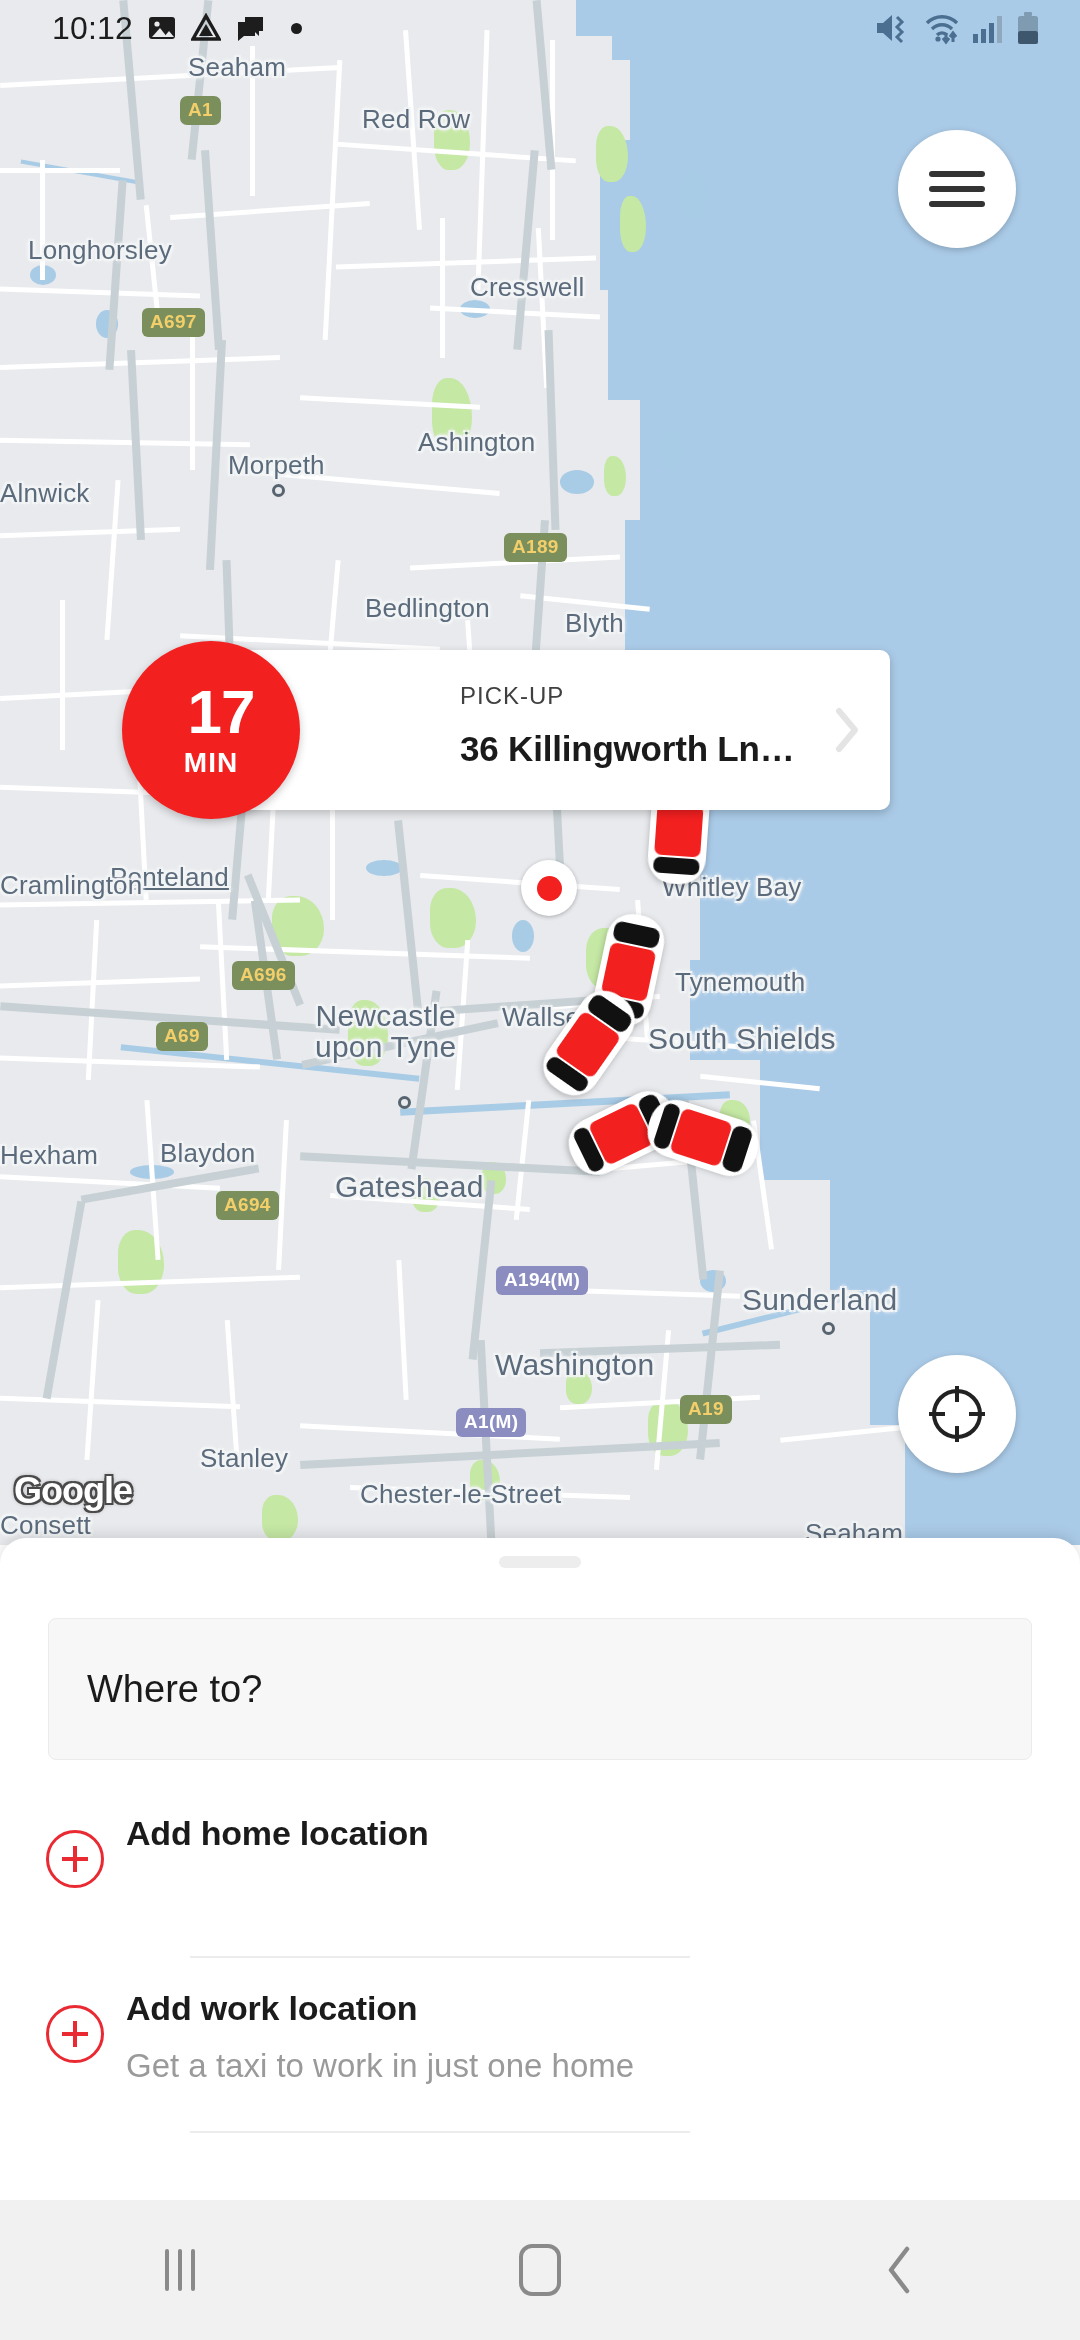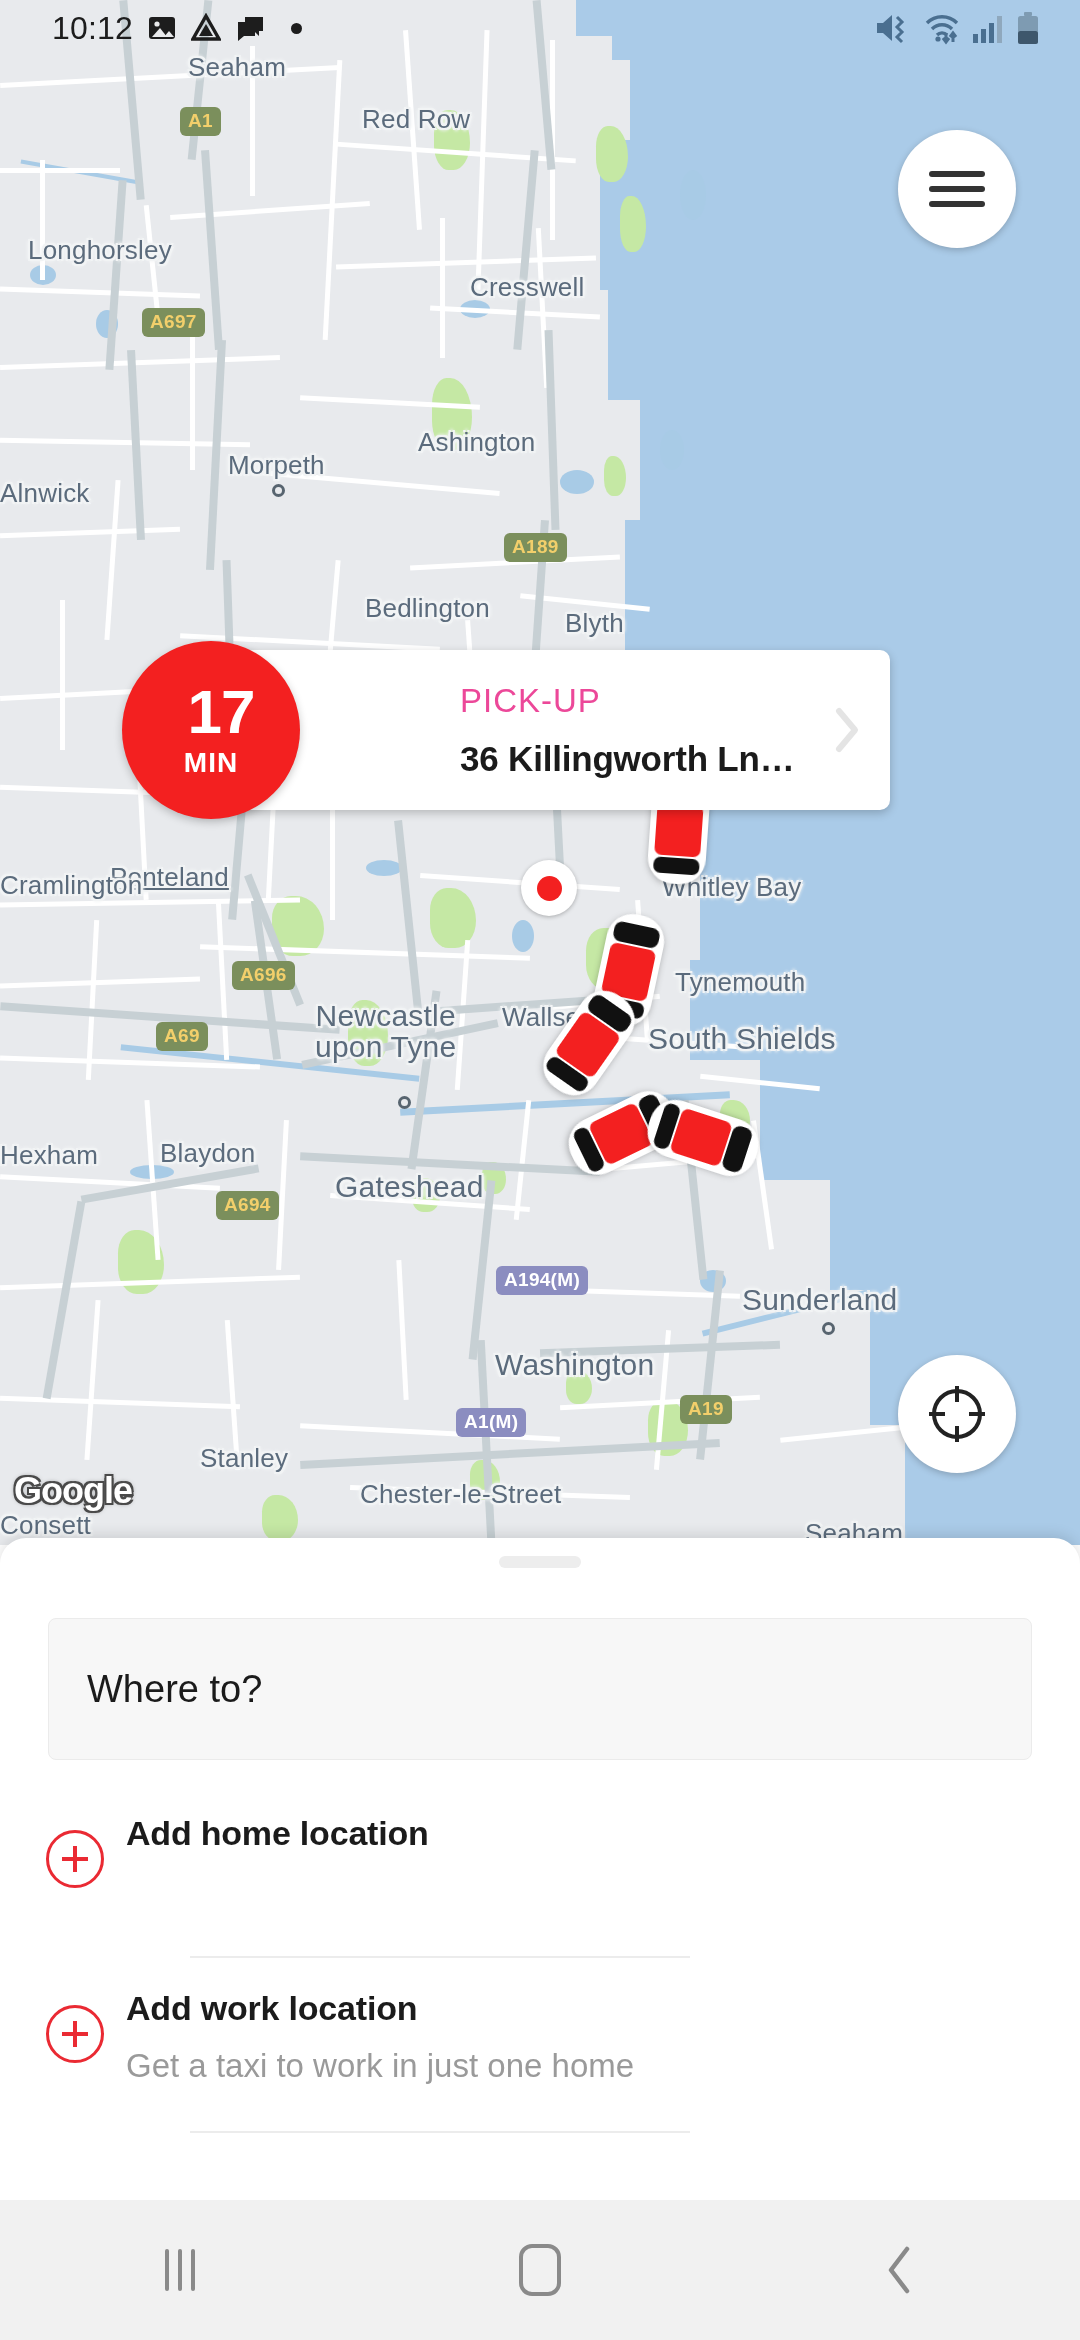--- a/index.html
+++ b/index.html
@@ -135,21 +135,21 @@
     display:flex; flex-direction:column;
     align-items:center; justify-content:center;
     color:#ffffff;
     box-shadow:0 3px 9px rgba(0,0,0,.22);
   }
   #eta-badge .num { font-size:62px; font-weight:bold; line-height:1; letter-spacing:-1px;margin-left:20px; }
   #eta-badge .unit { font-size:28px; font-weight:bold; margin-top:4px; letter-spacing:1px; }
 
   #pickup-text { position:absolute; left:270px; top:32px; }
   #pickup-label {
-    font-size:33px; color:#ec4899; letter-spacing:1px; font-weight:normal;
+    font-size:24px; color:#404040; letter-spacing:1px; font-weight:normal;
   }
   #pickup-address {
     font-size:35px; color:#1b1b1b; font-weight:bold; margin-top:19px;
     letter-spacing:-0.2px;
   }
   #card-chevron {
     position:absolute; right:30px; top:50%;
     transform:translateY(-50%);
     width:26px; height:48px;
   }
@@ -423,21 +423,21 @@
         <div class="label big" style="left: 495px; top: 1348px;">Washington</div>
         <div class="label" style="left: 200px; top: 1443px;">Stanley</div>
         <div class="label" style="left: 360px; top: 1479px;">Chester-le-Street</div>
         <div class="label" style="left: 0px; top: 1510px;">Consett</div>
         <div class="label" style="left: 805px; top: 1518px;">Seaham</div>
         <div class="label" style="left: 0px; top: 870px;">Cramlington</div>
         <div class="label" style="left: 0px; top: 1140px;">Hexham</div>
         <div class="label" style="left: 0px; top: 478px;">Alnwick</div>
       </div>
     <div id="road-shields">
-        <div class="shield" style="left: 180px; top: 107px;">A1</div>
+        <div class="shield" style="left: 180px; top: 96px; border-radius: 7px;">A1</div>
         <div class="shield" style="left: 142px; top: 308px;">A697</div>
         <div class="shield" style="left: 504px; top: 533px;">A189</div>
         <div class="shield" style="left: 232px; top: 961px;">A696</div>
         <div class="shield" style="left: 156px; top: 1022px;">A69</div>
         <div class="shield" style="left: 216px; top: 1191px;">A694</div>
         <div class="shield mway" style="left: 496px; top: 1266px;">A194(M)</div>
         <div class="shield mway" style="left: 456px; top: 1408px;">A1(M)</div>
         <div class="shield" style="left: 680px; top: 1395px;">A19</div>
       </div>
 

